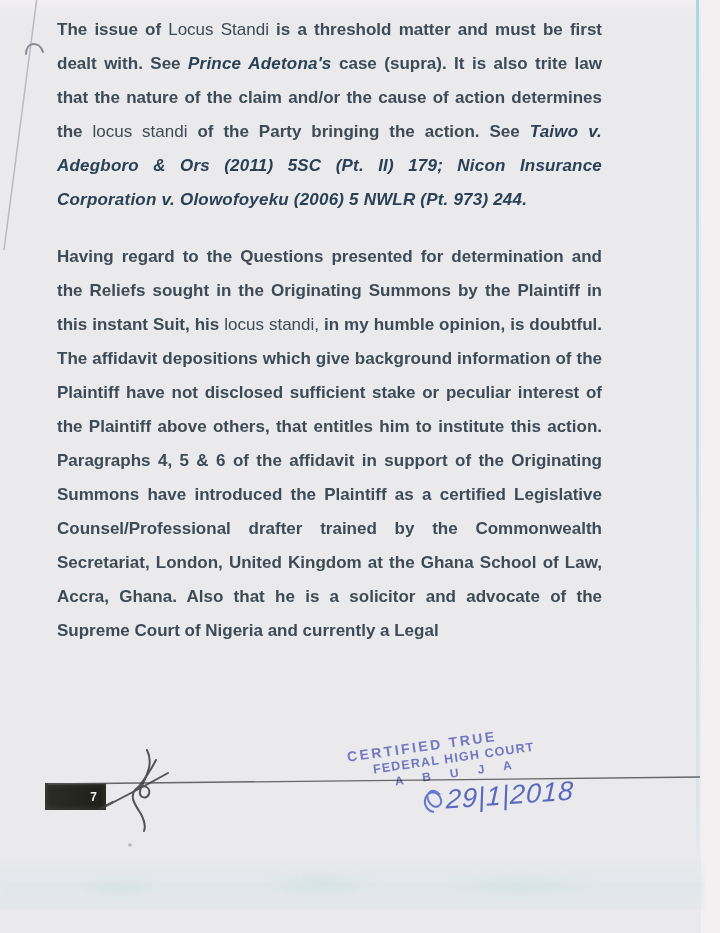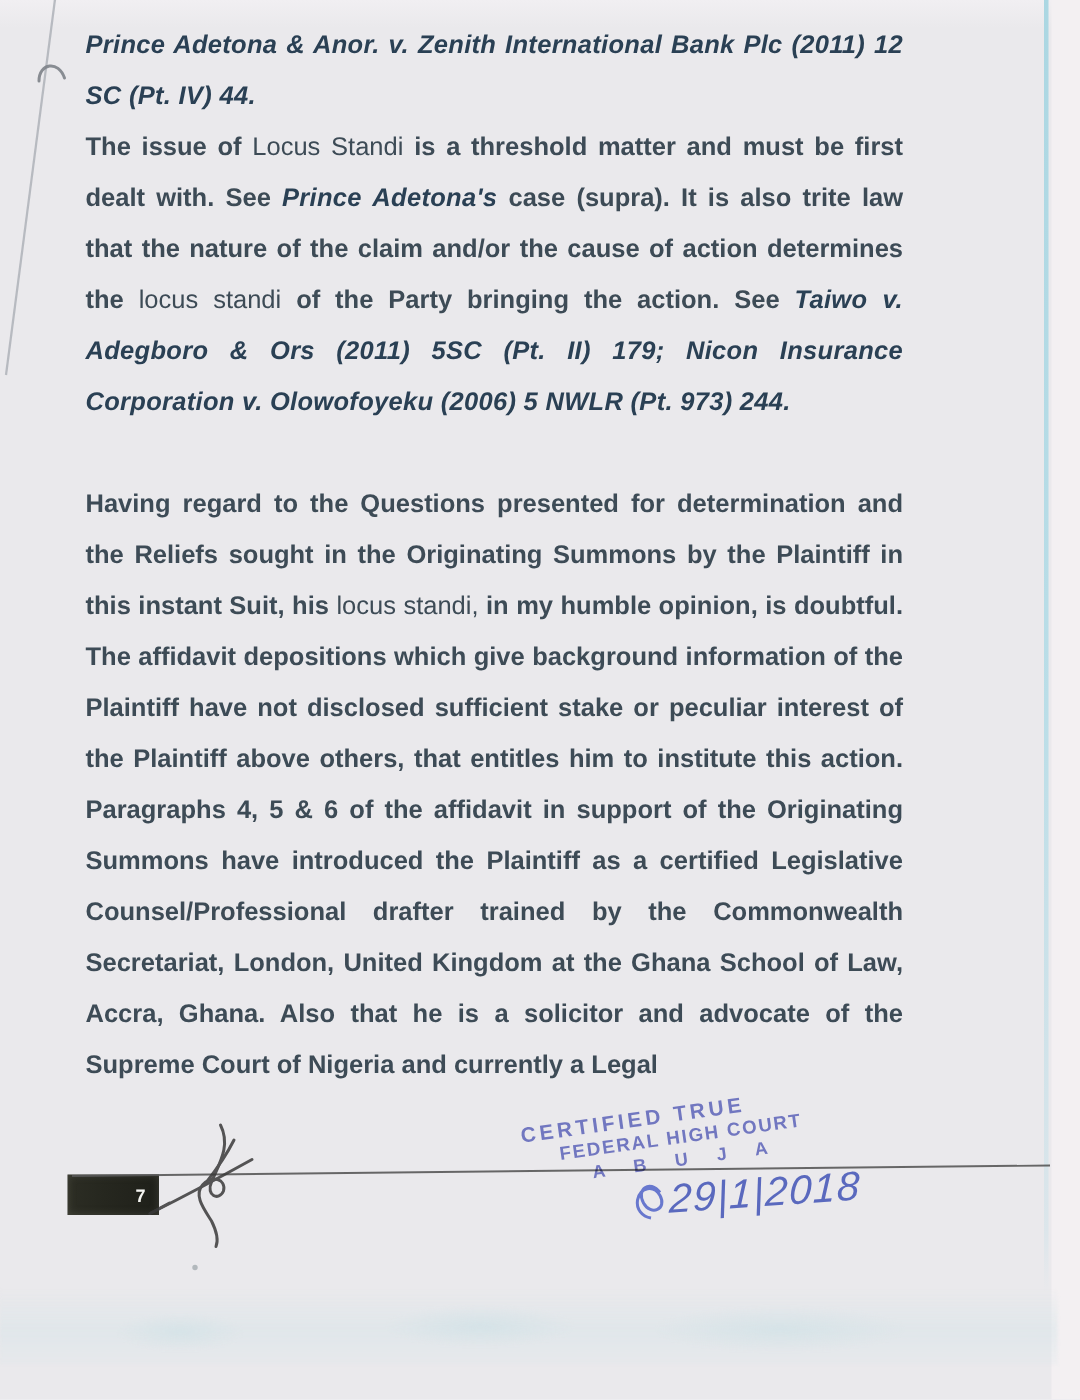--- a/index.html
+++ b/index.html
@@ -37,21 +37,21 @@
       linear-gradient(180deg, rgba(213,228,232,0) 0%, rgba(213,228,232,0.45) 55%, rgba(213,228,232,0.15) 100%);
     filter: blur(1px);
   }
   .doc-body {
     position: absolute; left: 57px; top: 13px; width: 545px;
     font-size: 17px; line-height: 34px;
     color: var(--body-text, #3d4b56);
     text-align: justify;
   }
   p.para { margin: 0; }
-  p.para.gap { margin-top: 34px; }
+  p.para.gap { margin-top: 23px; }
   .span-regular { font-style: normal; font-weight: 700; }
   .span-italic { font-weight: 400; }
   .span-bold-italic {
     font-style: italic; font-weight: 700;
     color: var(--emphasis-text, #2a4054);
     letter-spacing: 0.2px;
   }
   .artifacts { position: absolute; inset: 0; pointer-events: none; }
   .page-badge {
     position: absolute; left: 45px; top: 783px; width: 61px; height: 27px;
@@ -85,21 +85,20 @@
 </head>
 <body>
 
 <div class="page">
 
   <div class="outside-right"></div>
   <div class="edge-line"></div>
   <div class="bottom-shadow"></div>
 
   <div class="doc-body">
-      <p class="para"><span class="span-bold-italic">Prince Adetona &amp; Anor. v. Zenith International Bank Plc (2011) 12 SC (Pt. IV) 44.</span></p>
       <p class="para"><span class="span-regular">The issue of </span><span class="span-italic">Locus Standi</span><span class="span-regular"> is a threshold matter and must be first dealt with. See </span><span class="span-bold-italic">Prince Adetona's</span><span class="span-regular"> case (supra). It is also trite law that the nature of the claim and/or the cause of action determines the </span><span class="span-italic">locus standi</span><span class="span-regular"> of the Party bringing the action. See </span><span class="span-bold-italic">Taiwo v. Adegboro &amp; Ors (2011) 5SC (Pt. II) 179; Nicon Insurance Corporation v. Olowofoyeku (2006) 5 NWLR (Pt. 973) 244.</span></p>
       <p class="para gap"><span class="span-regular">Having regard to the Questions presented for determination and the Reliefs sought in the Originating Summons by the Plaintiff in this instant Suit, his </span><span class="span-italic">locus standi,</span><span class="span-regular"> in my humble opinion, is doubtful. The affidavit depositions which give background information of the Plaintiff have not disclosed sufficient stake or peculiar interest of the Plaintiff above others, that entitles him to institute this action. Paragraphs 4, 5 &amp; 6 of the affidavit in support of the Originating Summons have introduced the Plaintiff as a certified Legislative Counsel/Professional drafter trained by the Commonwealth Secretariat, London, United Kingdom at the Ghana School of Law, Accra, Ghana. Also that he is a solicitor and advocate of the Supreme Court of Nigeria and currently a Legal</span></p>
     </div>
 
   <div class="page-badge">
     <span>7</span>
   </div>
 
   <svg class="artifacts" width="720" height="933" viewBox="0 0 720 933">
 

